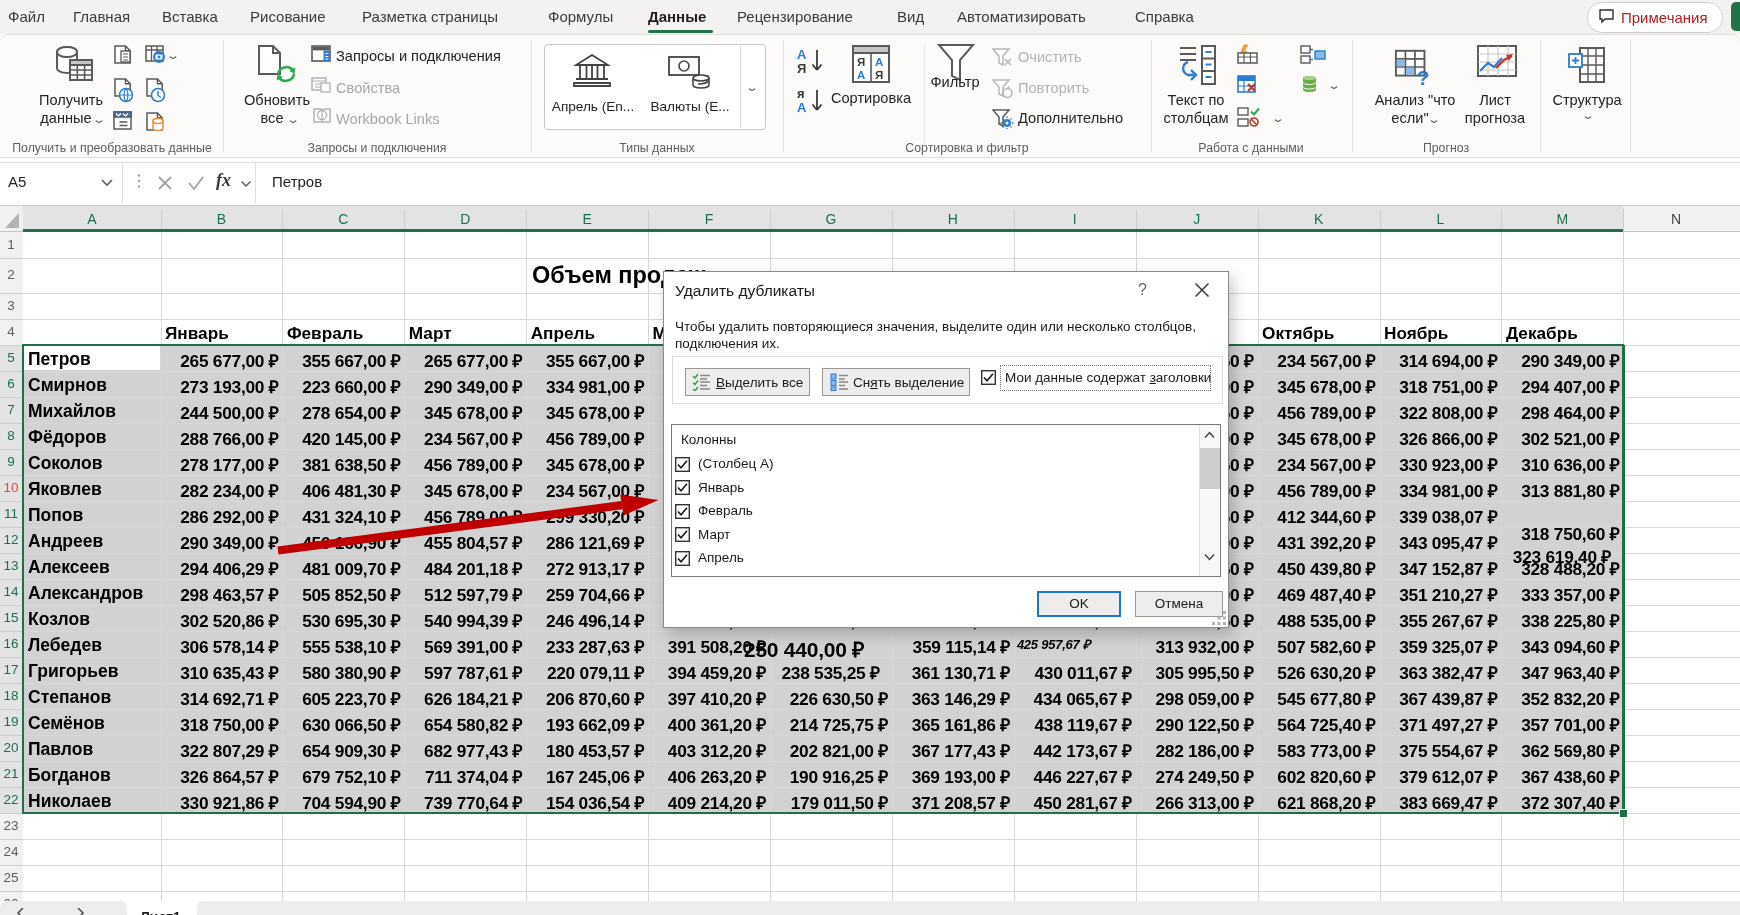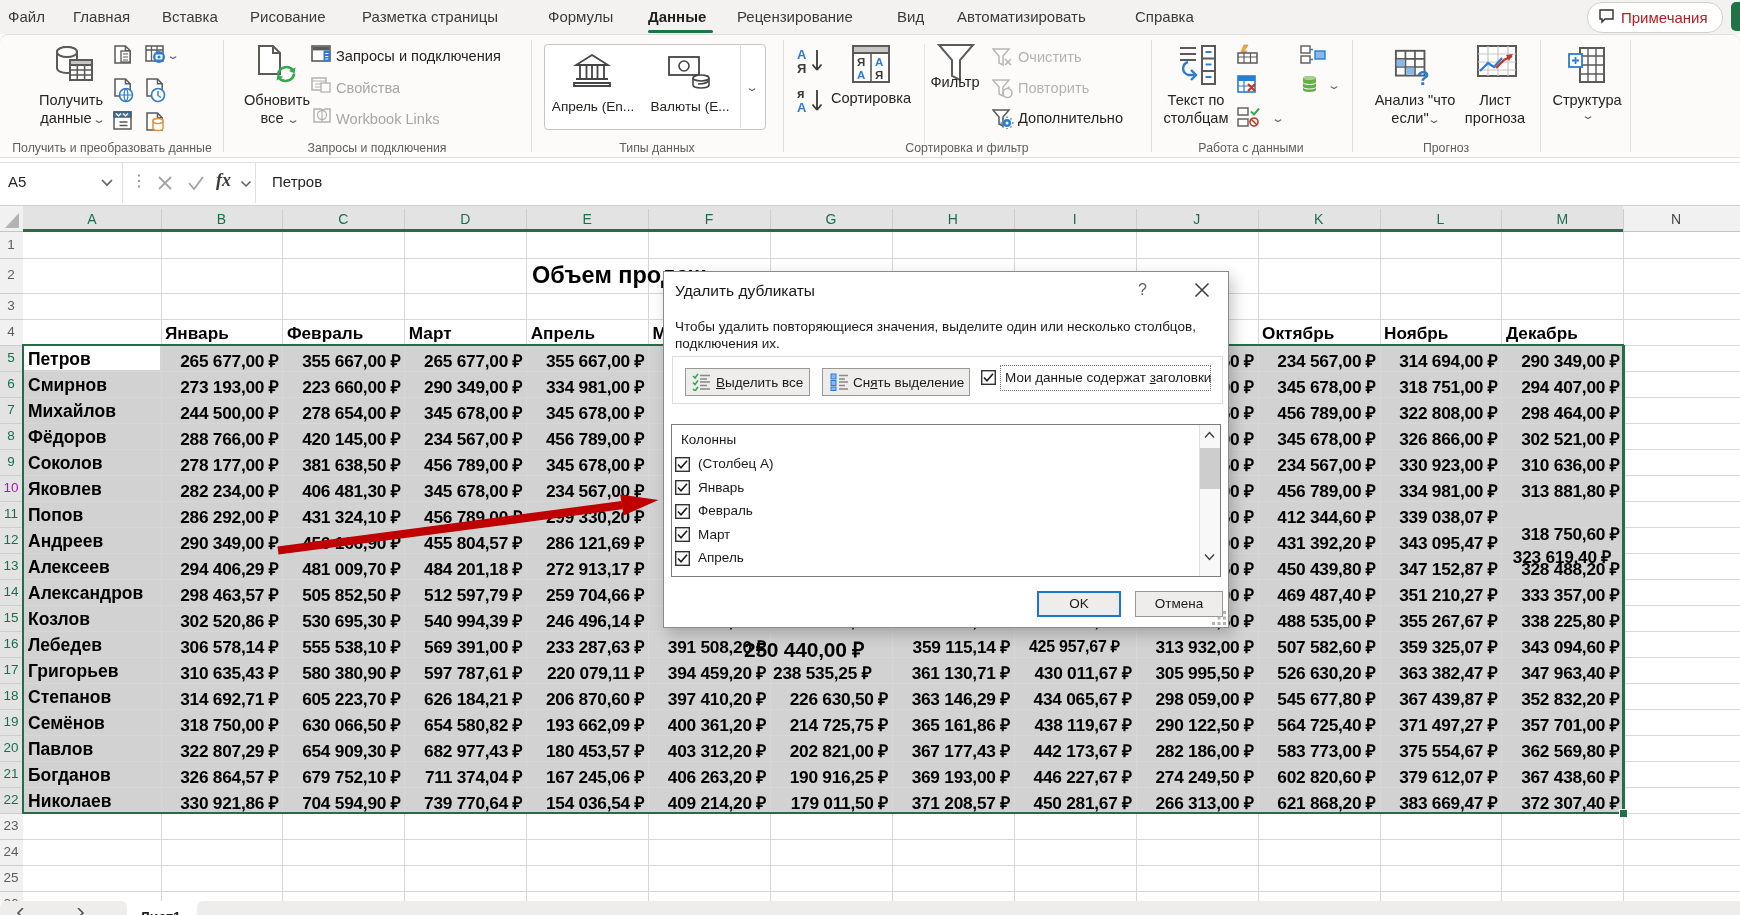--- a/index.html
+++ b/index.html
@@ -358,21 +358,21 @@
 <div class="rn" style="left:11px;top:349.5px;color:#19714a;">5</div>
 <div class="ab" style="left:0;top:371.0px;width:23.0px;height:1px;background:#cfcdcc;"></div>
 <div class="rn" style="left:11px;top:375.5px;color:#19714a;">6</div>
 <div class="ab" style="left:0;top:397.0px;width:23.0px;height:1px;background:#cfcdcc;"></div>
 <div class="rn" style="left:11px;top:401.5px;color:#19714a;">7</div>
 <div class="ab" style="left:0;top:423.0px;width:23.0px;height:1px;background:#cfcdcc;"></div>
 <div class="rn" style="left:11px;top:427.5px;color:#19714a;">8</div>
 <div class="ab" style="left:0;top:449.0px;width:23.0px;height:1px;background:#cfcdcc;"></div>
 <div class="rn" style="left:11px;top:453.5px;color:#19714a;">9</div>
 <div class="ab" style="left:0;top:475.0px;width:23.0px;height:1px;background:#cfcdcc;"></div>
-<div class="rn" style="left:11px;top:479.5px;color:#a21caf;">10</div>
+<div class="rn" style="left:11px;top:479.5px;color:#ef4444;">10</div>
 <div class="ab" style="left:0;top:501.0px;width:23.0px;height:1px;background:#cfcdcc;"></div>
 <div class="rn" style="left:11px;top:505.5px;color:#19714a;">11</div>
 <div class="ab" style="left:0;top:527.0px;width:23.0px;height:1px;background:#cfcdcc;"></div>
 <div class="rn" style="left:11px;top:531.5px;color:#19714a;">12</div>
 <div class="ab" style="left:0;top:553.0px;width:23.0px;height:1px;background:#cfcdcc;"></div>
 <div class="rn" style="left:11px;top:557.5px;color:#19714a;">13</div>
 <div class="ab" style="left:0;top:579.0px;width:23.0px;height:1px;background:#cfcdcc;"></div>
 <div class="rn" style="left:11px;top:583.5px;color:#19714a;">14</div>
 <div class="ab" style="left:0;top:605.0px;width:23.0px;height:1px;background:#cfcdcc;"></div>
 <div class="rn" style="left:11px;top:609.5px;color:#19714a;">15</div>
@@ -530,21 +530,21 @@
 <div class="num" style="left:773.1px;width:115px;text-align:right;top:401.0px;font-size:17.3px;letter-spacing:-0.25px;">357 582,75&nbsp;₽</div>
 <div class="num" style="left:773.1px;width:115px;text-align:right;top:427.0px;font-size:17.3px;letter-spacing:-0.25px;">345 678,00&nbsp;₽</div>
 <div class="num" style="left:773.1px;width:115px;text-align:right;top:453.0px;font-size:17.3px;letter-spacing:-0.25px;">333 773,25&nbsp;₽</div>
 <div class="num" style="left:773.1px;width:115px;text-align:right;top:479.0px;font-size:17.3px;letter-spacing:-0.25px;">321 868,50&nbsp;₽</div>
 <div class="num" style="left:773.1px;width:115px;text-align:right;top:505.0px;font-size:17.3px;letter-spacing:-0.25px;">309 963,75&nbsp;₽</div>
 <div class="num" style="left:773.1px;width:115px;text-align:right;top:531.0px;font-size:17.3px;letter-spacing:-0.25px;">298 059,00&nbsp;₽</div>
 <div class="num" style="left:773.1px;width:115px;text-align:right;top:557.0px;font-size:17.3px;letter-spacing:-0.25px;">286 154,25&nbsp;₽</div>
 <div class="num" style="left:773.1px;width:115px;text-align:right;top:583.0px;font-size:17.3px;letter-spacing:-0.25px;">274 249,50&nbsp;₽</div>
 <div class="num" style="left:773.1px;width:115px;text-align:right;top:609.0px;font-size:17.3px;letter-spacing:-0.25px;">262 344,75&nbsp;₽</div>
 <div class="num" style="left:744px;width:115px;text-align:right;top:635.0px;font-size:21px;letter-spacing:-0.25px;">250 440,00&nbsp;₽</div>
-<div class="num" style="left:773.1px;width:115px;text-align:left;top:661.0px;font-size:17.3px;letter-spacing:-0.25px;">238 535,25&nbsp;₽</div>
+<div class="num" style="left:773.1px;width:115px;text-align:center;top:661.0px;font-size:17.3px;letter-spacing:-0.25px;">238 535,25&nbsp;₽</div>
 <div class="num" style="left:773.1px;width:115px;text-align:right;top:687.0px;font-size:17.3px;letter-spacing:-0.25px;">226 630,50&nbsp;₽</div>
 <div class="num" style="left:773.1px;width:115px;text-align:right;top:713.0px;font-size:17.3px;letter-spacing:-0.25px;">214 725,75&nbsp;₽</div>
 <div class="num" style="left:773.1px;width:115px;text-align:right;top:739.0px;font-size:17.3px;letter-spacing:-0.25px;">202 821,00&nbsp;₽</div>
 <div class="num" style="left:773.1px;width:115px;text-align:right;top:765.0px;font-size:17.3px;letter-spacing:-0.25px;">190 916,25&nbsp;₽</div>
 <div class="num" style="left:773.1px;width:115px;text-align:right;top:791.0px;font-size:17.3px;letter-spacing:-0.25px;">179 011,50&nbsp;₽</div>
 <div class="num" style="left:895.0px;width:115px;text-align:right;top:349.0px;font-size:17.3px;letter-spacing:-0.25px;">336 942,14&nbsp;₽</div>
 <div class="num" style="left:895.0px;width:115px;text-align:right;top:375.0px;font-size:17.3px;letter-spacing:-0.25px;">338 957,71&nbsp;₽</div>
 <div class="num" style="left:895.0px;width:115px;text-align:right;top:401.0px;font-size:17.3px;letter-spacing:-0.25px;">340 973,29&nbsp;₽</div>
 <div class="num" style="left:895.0px;width:115px;text-align:right;top:427.0px;font-size:17.3px;letter-spacing:-0.25px;">342 988,86&nbsp;₽</div>
 <div class="num" style="left:895.0px;width:115px;text-align:right;top:453.0px;font-size:17.3px;letter-spacing:-0.25px;">345 004,43&nbsp;₽</div>
@@ -565,21 +565,21 @@
 <div class="num" style="left:1016.9px;width:115px;text-align:right;top:375.0px;font-size:17.3px;letter-spacing:-0.25px;">385 417,67&nbsp;₽</div>
 <div class="num" style="left:1016.9px;width:115px;text-align:right;top:401.0px;font-size:17.3px;letter-spacing:-0.25px;">389 471,67&nbsp;₽</div>
 <div class="num" style="left:1016.9px;width:115px;text-align:right;top:427.0px;font-size:17.3px;letter-spacing:-0.25px;">393 525,67&nbsp;₽</div>
 <div class="num" style="left:1016.9px;width:115px;text-align:right;top:453.0px;font-size:17.3px;letter-spacing:-0.25px;">397 579,67&nbsp;₽</div>
 <div class="num" style="left:1016.9px;width:115px;text-align:right;top:479.0px;font-size:17.3px;letter-spacing:-0.25px;">401 633,67&nbsp;₽</div>
 <div class="num" style="left:1016.9px;width:115px;text-align:right;top:505.0px;font-size:17.3px;letter-spacing:-0.25px;">405 687,67&nbsp;₽</div>
 <div class="num" style="left:1016.9px;width:115px;text-align:right;top:531.0px;font-size:17.3px;letter-spacing:-0.25px;">409 741,67&nbsp;₽</div>
 <div class="num" style="left:1016.9px;width:115px;text-align:right;top:557.0px;font-size:17.3px;letter-spacing:-0.25px;">413 795,67&nbsp;₽</div>
 <div class="num" style="left:1016.9px;width:115px;text-align:right;top:583.0px;font-size:17.3px;letter-spacing:-0.25px;">417 849,67&nbsp;₽</div>
 <div class="num" style="left:1016.9px;width:115px;text-align:right;top:609.0px;font-size:17.3px;letter-spacing:-0.25px;">421 903,67&nbsp;₽</div>
-<div class="num" style="left:1016.9px;width:115px;text-align:center;top:635.0px;font-size:16px;letter-spacing:-0.25px;">425 957,67&nbsp;₽</div>
+<div class="num" style="left:1016.9px;width:115px;text-align:left;top:635.0px;font-size:13px;letter-spacing:-0.25px;font-style:italic;">425 957,67&nbsp;₽</div>
 <div class="num" style="left:1016.9px;width:115px;text-align:right;top:661.0px;font-size:17.3px;letter-spacing:-0.25px;">430 011,67&nbsp;₽</div>
 <div class="num" style="left:1016.9px;width:115px;text-align:right;top:687.0px;font-size:17.3px;letter-spacing:-0.25px;">434 065,67&nbsp;₽</div>
 <div class="num" style="left:1016.9px;width:115px;text-align:right;top:713.0px;font-size:17.3px;letter-spacing:-0.25px;">438 119,67&nbsp;₽</div>
 <div class="num" style="left:1016.9px;width:115px;text-align:right;top:739.0px;font-size:17.3px;letter-spacing:-0.25px;">442 173,67&nbsp;₽</div>
 <div class="num" style="left:1016.9px;width:115px;text-align:right;top:765.0px;font-size:17.3px;letter-spacing:-0.25px;">446 227,67&nbsp;₽</div>
 <div class="num" style="left:1016.9px;width:115px;text-align:right;top:791.0px;font-size:17.3px;letter-spacing:-0.25px;">450 281,67&nbsp;₽</div>
 <div class="num" style="left:1138.8px;width:115px;text-align:right;top:349.0px;font-size:17.3px;letter-spacing:-0.25px;">401 233,50&nbsp;₽</div>
 <div class="num" style="left:1138.8px;width:115px;text-align:right;top:375.0px;font-size:17.3px;letter-spacing:-0.25px;">393 297,00&nbsp;₽</div>
 <div class="num" style="left:1138.8px;width:115px;text-align:right;top:401.0px;font-size:17.3px;letter-spacing:-0.25px;">385 360,50&nbsp;₽</div>
 <div class="num" style="left:1138.8px;width:115px;text-align:right;top:427.0px;font-size:17.3px;letter-spacing:-0.25px;">377 424,00&nbsp;₽</div>

